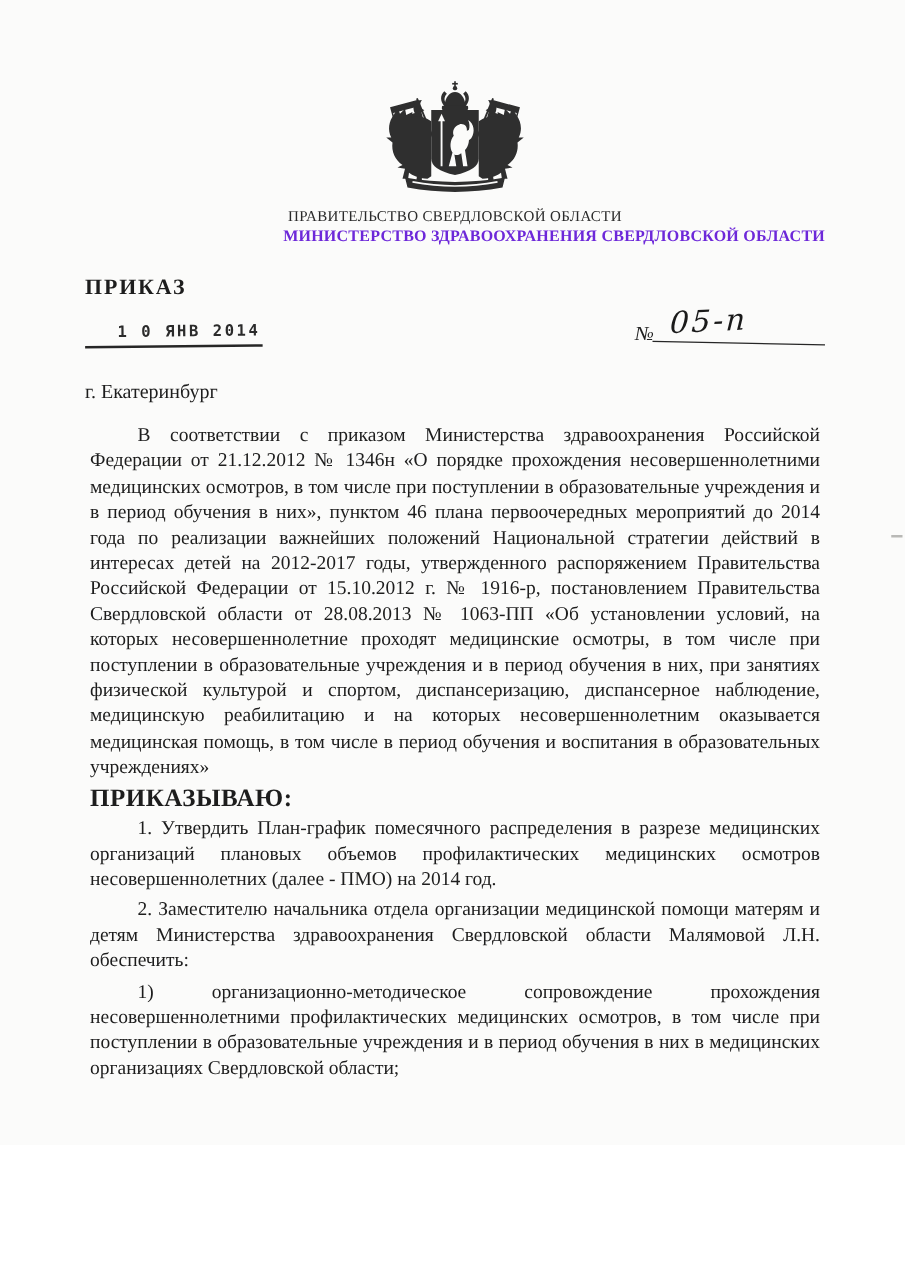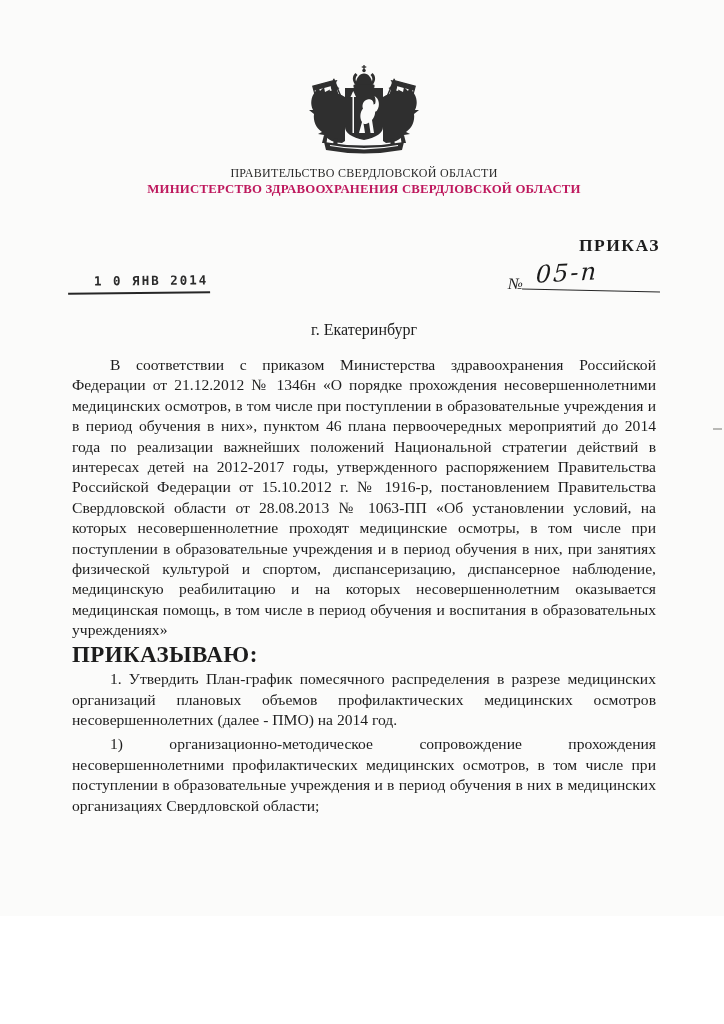--- a/index.html
+++ b/index.html
@@ -26,29 +26,29 @@
   .emblem-wrap svg { display: inline-block; }
   .org-line1 {
     margin-top: 4px;
     text-align: center;
     font-size: 12px;
     letter-spacing: 0.3px;
     color: #2a2a2a;
   }
   .org-line2 {
     margin-top: 1px;
-    text-align: center;
+    text-align: right;
     font-size: 12.8px;
     font-weight: bold;
     letter-spacing: 0.2px;
-    color: #be185d;
+    color: #6d28d9;
   }
   .doc-type {
-    margin-top: 38px;
-    text-align: right;
+    margin-top: 22px;
+    text-align: left;
     font-size: 17.5px;
     font-weight: bold;
     letter-spacing: 1.5px;
   }
   .meta-row {
     margin-top: 4px;
     display: flex;
     justify-content: space-between;
     align-items: center;
     height: 46px;
@@ -100,21 +100,21 @@
   .num-underline {
     position: absolute;
     left: 14px;
     top: 27px;
     width: 138px;
     border-top: 1.6px solid #262626;
     transform: rotate(1.2deg);
   }
   .city-line {
     margin-top: 15px;
-    text-align: center;
+    text-align: left;
     font-size: 16px;
   }
   .order-title {
     margin: 30px auto 0 auto;
     width: 596px;
     text-align: center;
     font-size: 16.6px;
     font-weight: bold;
     font-style: italic;
     line-height: 22.5px;
@@ -122,21 +122,21 @@
   .body-text {
     margin-top: 16px;
     font-size: 15.6px;
     line-height: 20.4px;
     text-align: justify;
   }
   .body-text p { margin: 4px; }
   .body-text p.indent { text-indent: 38px; }
   .body-text p.resolution {
     font-weight: bold;
-    font-size: 23px;
+    font-size: 20px;
     letter-spacing: 0.4px;
     text-align: left;
   }
   .scan-artifact {
     position: absolute;
     right: 2px;
     top: 428px;
     width: 9px;
     height: 2px;
     background: #b9b9b6;
@@ -227,18 +227,19 @@
       </div>
     </div>
 
     <div class="city-line">г. Екатеринбург</div>
 
 
     <div class="body-text">
       <p class="indent">В соответствии с приказом Министерства здравоохранения Российской Федерации от 21.12.2012 № 1346н «О порядке прохождения несовершеннолетними медицинских осмотров, в том числе при поступлении в образовательные учреждения и в период обучения в них», пунктом 46 плана первоочередных мероприятий до 2014 года по реализации важнейших положений Национальной стратегии действий в интересах детей на 2012-2017 годы, утвержденного распоряжением Правительства Российской Федерации от 15.10.2012 г. № 1916-р, постановлением Правительства Свердловской области от 28.08.2013 № 1063-ПП «Об установлении условий, на которых несовершеннолетние проходят медицинские осмотры, в том числе при поступлении в образовательные учреждения и в период обучения в них, при занятиях физической культурой и спортом, диспансеризацию, диспансерное наблюдение, медицинскую реабилитацию и на которых несовершеннолетним оказывается медицинская помощь, в том числе в период обучения и воспитания в образовательных учреждениях»</p>
       <p class="resolution">ПРИКАЗЫВАЮ:</p>
       <p class="indent">1. Утвердить План-график помесячного распределения в разрезе медицинских организаций плановых объемов профилактических медицинских осмотров несовершеннолетних (далее - ПМО) на 2014 год.</p>
+      <p class="indent">2. Заместителю начальника отдела организации медицинской помощи матерям и детям Министерства здравоохранения Свердловской области Малямовой Л.Н. обеспечить:</p>
       <p class="indent">1) организационно-методическое сопровождение прохождения несовершеннолетними профилактических медицинских осмотров, в том числе при поступлении в образовательные учреждения и в период обучения в них в медицинских организациях Свердловской области;</p>
     </div>
 
   </div>
   <div class="scan-artifact"></div>
 </div>
 
 </body></html>

